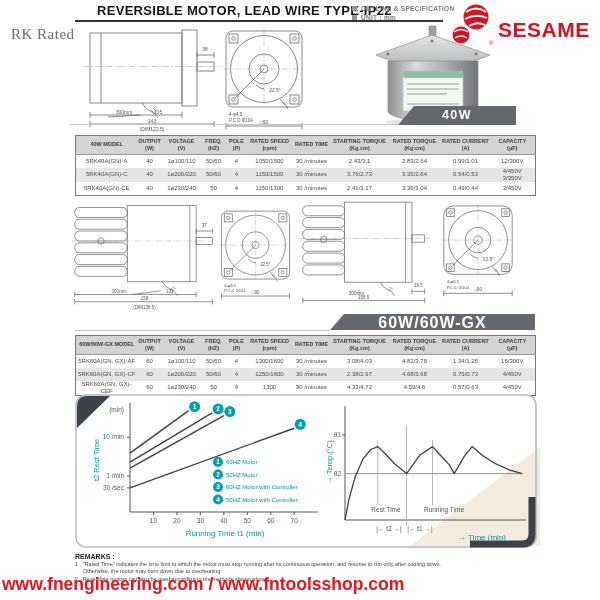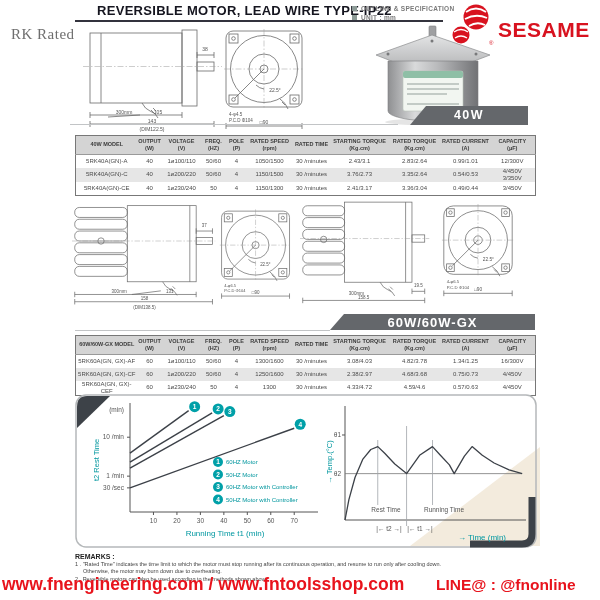--- a/index.html
+++ b/index.html
@@ -11,23 +11,23 @@
   .title-underline{position:absolute;left:75px;top:20px;width:368px;height:2px;background:#33333d;}
   .bullets{position:absolute;left:352px;top:5px;}
   .bullet-row{display:flex;align-items:center;gap:4px;margin-bottom:2px;}
   .sq{width:5px;height:5px;background:#8d9b97;display:inline-block;}
   .bullet-row span.lbl{font-size:6.5px;font-weight:600;color:#7a7a7a;letter-spacing:.3px;}
   .logo{position:absolute;left:448px;top:2px;}
   .series{position:absolute;left:11px;top:26px;font-family:"Liberation Serif",serif;
           font-size:15px;color:#6e6e6e;letter-spacing:.5px;}
   
   .banner{position:absolute;background:#64676b;color:#fff;font-weight:700;text-align:center;}
-  #banner40{left:410px;top:106px;width:118px;height:19px;line-height:19px;font-size:12.5px;
+  #banner40{left:398px;top:106px;width:118px;height:19px;line-height:19px;font-size:12.5px;
             letter-spacing:1.5px;clip-path:polygon(16px 0,100% 0,100% 100%,0 100%);}
-  #banner60{left:330px;top:314px;width:205px;height:16px;line-height:17px;font-size:13px;
+  #banner60{left:330px;top:314px;width:205px;height:16px;line-height:17px;font-size:16px;
             letter-spacing:1px;clip-path:polygon(14px 0,100% 0,100% 100%,0 100%);}
   .banner-line{position:absolute;height:1.5px;background:#c2c4c6;}
   #line40{left:70px;top:123.5px;width:328px;}
   #line60{left:75px;top:329.5px;width:255px;}
   
   table.spec{position:absolute;left:75px;width:460px;border-collapse:collapse;table-layout:fixed;
              border:1px solid #777;}
   #table40{top:135px;}
   #table60{top:335px;}
   table.spec th{background:#d4d4d4;font-size:5.5px;font-weight:700;color:#3b3b3b;
@@ -590,15 +590,14 @@
   </svg>
 
   <div id="remarks">
     <div class="rtitle">REMARKS :</div>
     <div class="ritem">1 . "Rated Time" indicates the time limit to which the motor must stop running after its continuous operation, and resume to run only after cooling down.</div>
     <div class="ritem indent">Otherwise, the motor may burn down due to overheating.</div>
     <div class="ritem">2 . Reversible motors can also be used according to the methods shown above.</div>
   </div>
 
   <a class="footer-web">www.fnengineering.com / www.fntoolsshop.com</a>
-  <a class="footer-line">LINE@ : @fnonline</a>
 
 </div>
 
 </body></html>

